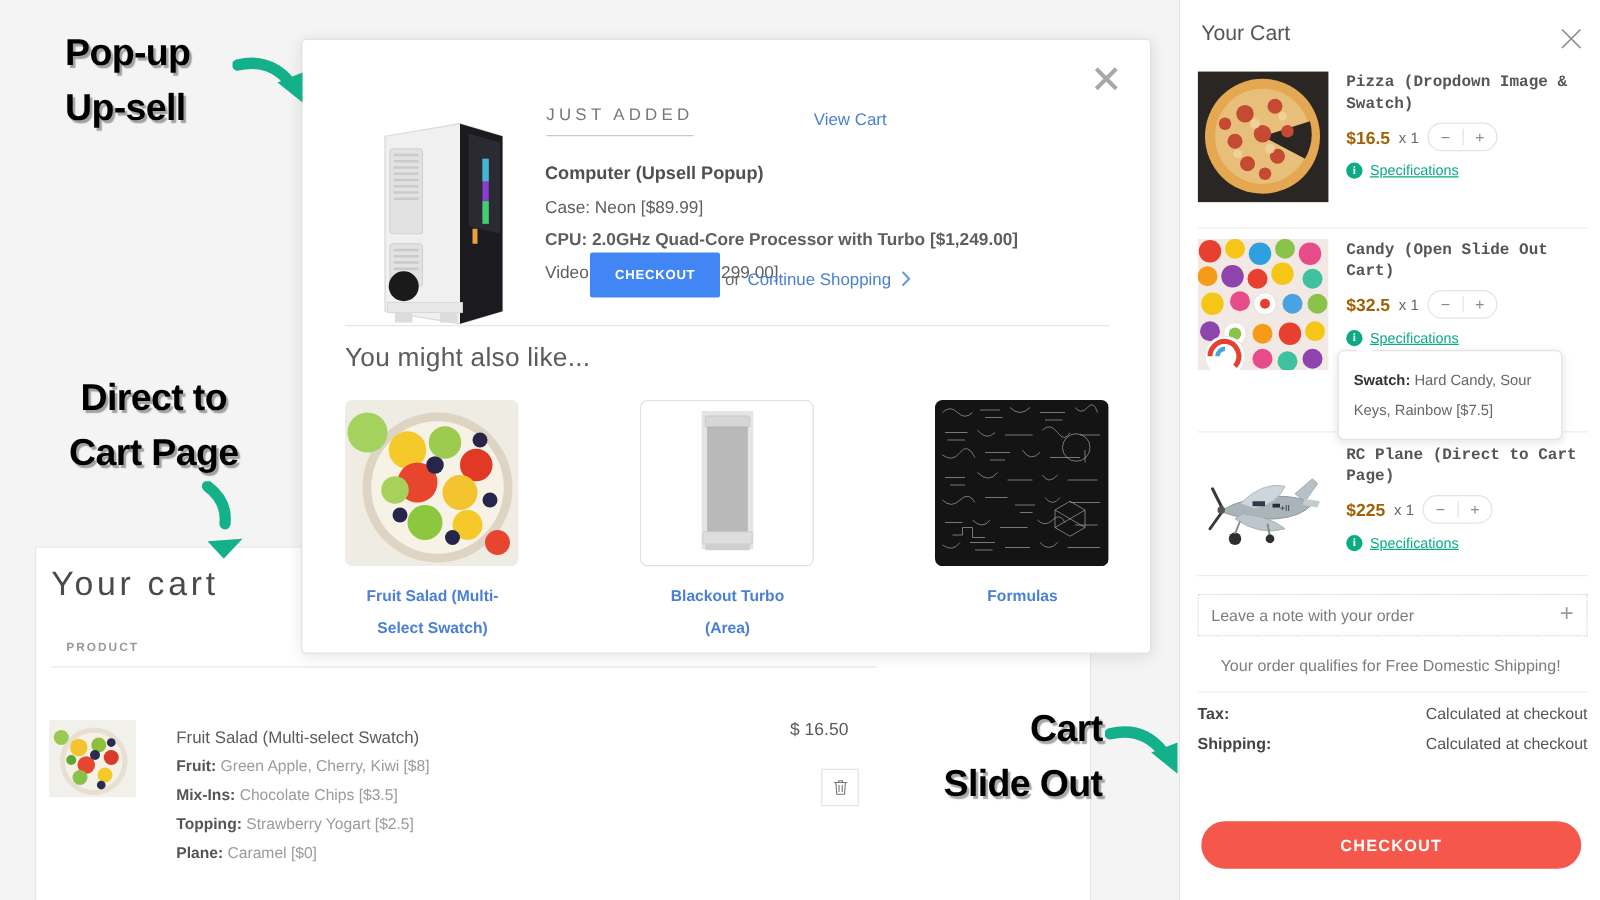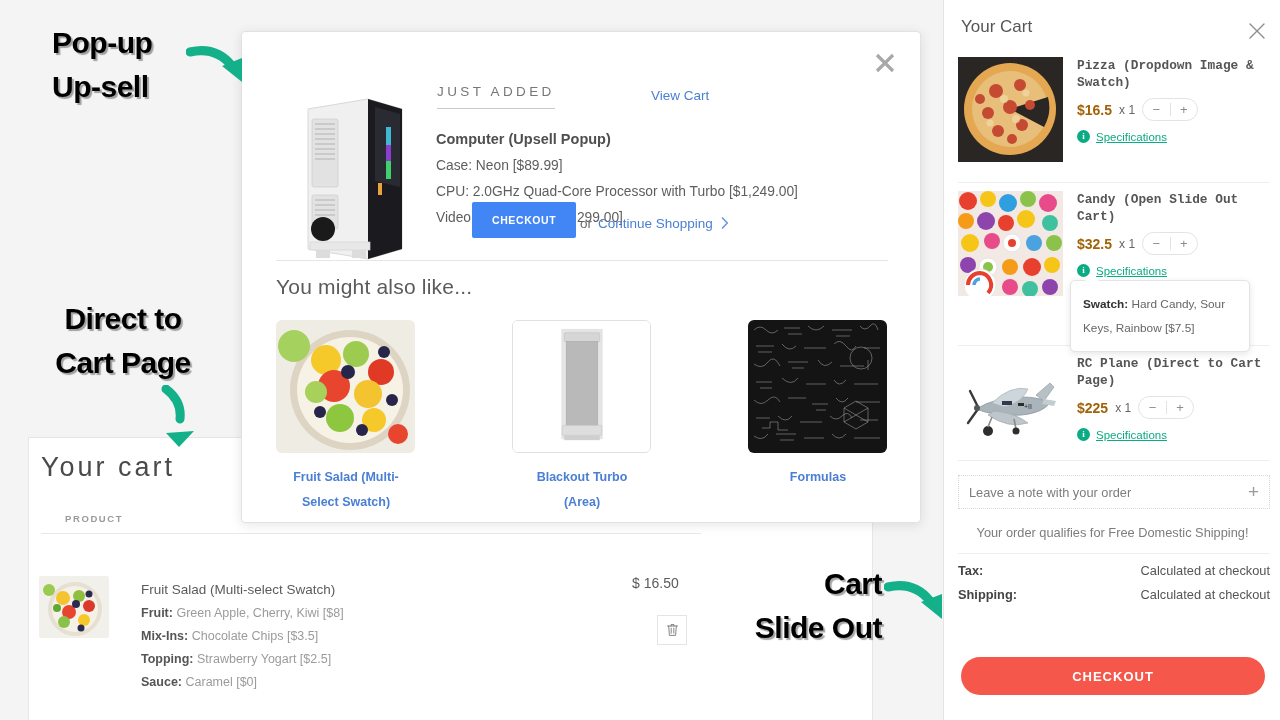--- a/index.html
+++ b/index.html
@@ -21,21 +21,21 @@
     background: #ffffff;
     border: 1px solid #e6e6e6;
     border-bottom: none;
   }
   .cart-page-title {
     position: absolute; left: 12px; top: 14px;
     font-size: 27px; font-weight: 300; color: #4a4a4a;
     letter-spacing: 3px;
   }
   .cart-col-head {
-    position: absolute; left: 20px; top: 75px;
+    position: absolute; left: 8px; top: 75px;
     font-size: 9.5px; letter-spacing: 1.6px; color: #9a9a9a; font-weight: 600; padding-left: 16px;
   }
   .cart-divider {
     position: absolute; left: 12px; top: 95px; width: 660px; height: 1px;
     background: #e8e8e8;
   }
   .cart-line { position: absolute; left: 0; top: 108px; width: 100%; }
   .cart-thumb {
     position: absolute; left: 10px; top: 30px; width: 70px; height: 62px;
     border-radius: 2px; overflow: hidden;
@@ -86,21 +86,21 @@
   }
   .pc-img {
     position: absolute; left: 48px; top: 55px; width: 130px; height: 185px;
   }
   .up-title {
     position: absolute; left: 194px; top: 99px;
     font-size: 14.5px; font-weight: bold; color: #4f4f4f;
   }
   .up-line { position: absolute; left: 194px; font-size: 13.8px; color: #5e5e5e; }
   .up-l1 { top: 126px; }
-  .up-l2 { top: 152px; }
+  .up-l2 { top: 152px; font-weight: bold; }
   .up-l3 { top: 178px; }
   .btn-checkout-blue {
     position: absolute; left: 230px; top: 170px;
     background: #4285f4; color: #fff; border: none;
     font-size: 10.5px; font-weight: bold; letter-spacing: 0.6px;
     padding: 12px 20px; border-radius: 2px; cursor: pointer;
     font-family: "Liberation Sans", sans-serif;
   }
   .or-text {
     position: absolute; left: 338px; top: 184px;
@@ -246,21 +246,21 @@
           <circle cx="18" cy="32" r="4" fill="#5fa832"></circle>
           <circle cx="42" cy="52" r="3.5" fill="#2b2b52"></circle>
           <circle cx="10" cy="14" r="6" fill="#9acb50"></circle>
         </svg>
       </div>
       <div class="cart-item-info">
         <div class="cart-item-title">Fruit Salad (Multi-select Swatch)</div>
         <div class="cart-opt"><b>Fruit:</b> <span>Green Apple, Cherry, Kiwi [$8]</span></div>
         <div class="cart-opt"><b>Mix-Ins:</b> <span>Chocolate Chips [$3.5]</span></div>
         <div class="cart-opt"><b>Topping:</b> <span>Strawberry Yogart [$2.5]</span></div>
-        <div class="cart-opt"><b>Sauce:</b> <span>Caramel [$0]</span></div>
+        <div class="cart-opt"><b>Plane:</b> <span>Caramel [$0]</span></div>
       </div>
     </div>
   </div>
 
   <div class="qty-box">
     <span style="font-size:0">minus-icon</span>
     <span style="font-size:15px;color:#888">−</span>
     <span class="q-val">1</span>
     <span style="font-size:15px;color:#888">+</span>
   </div>

